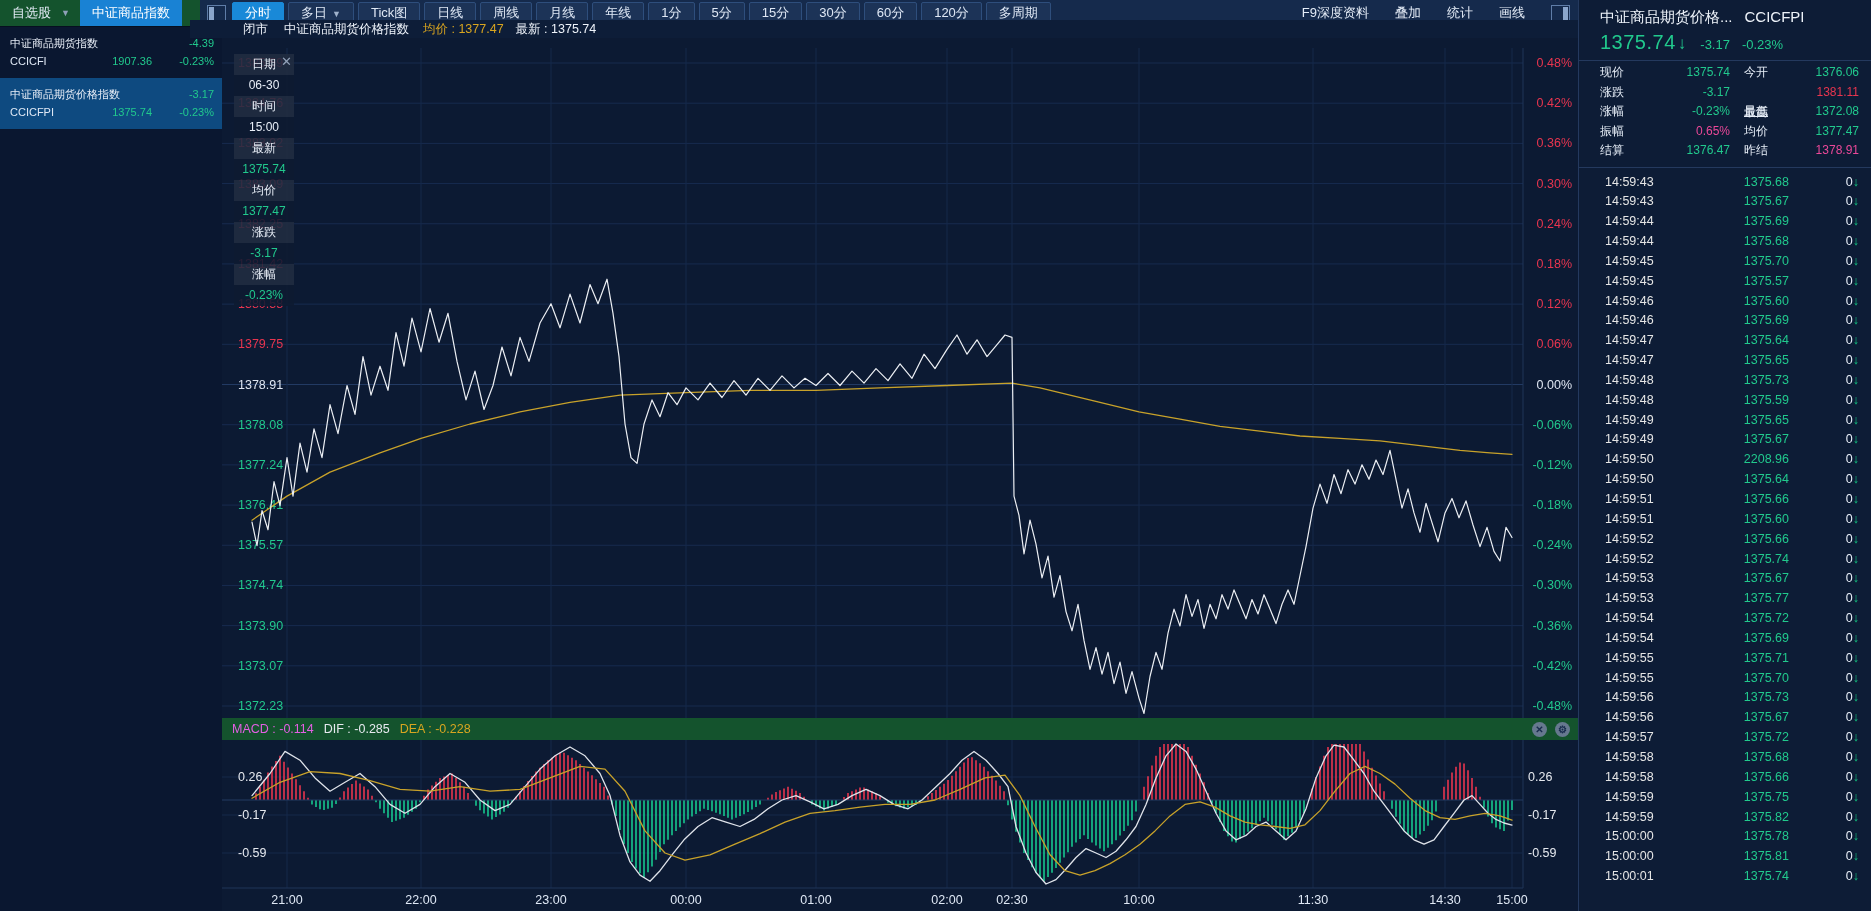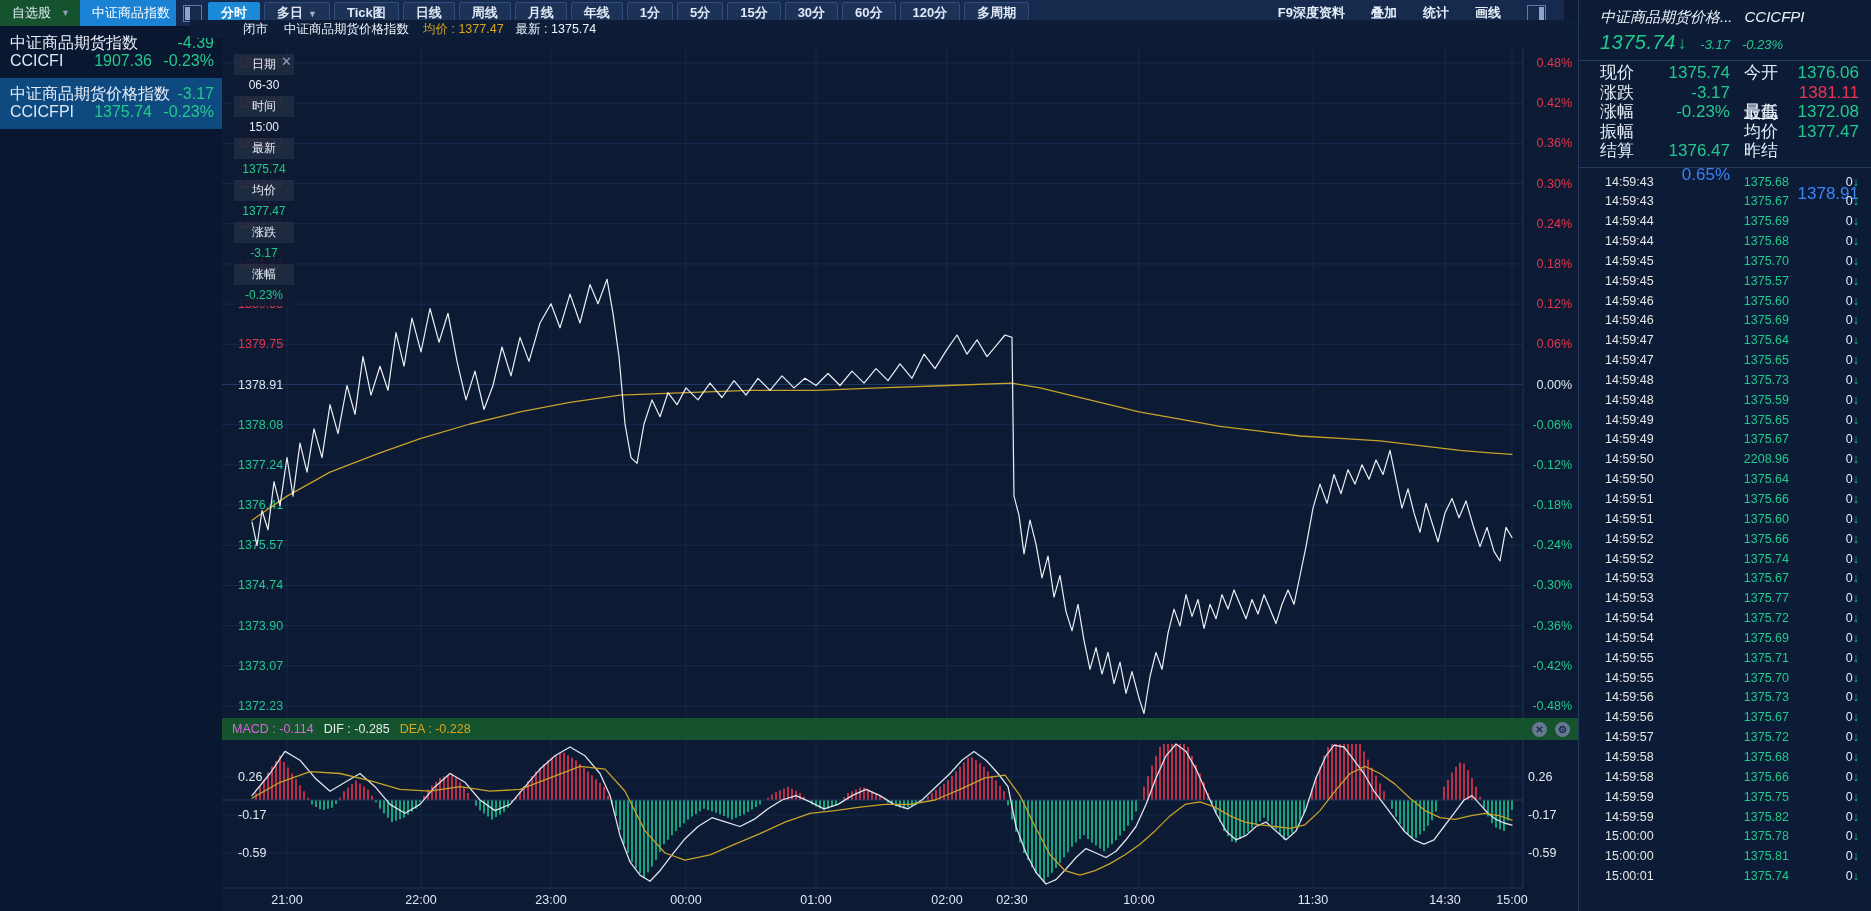--- a/index.html
+++ b/index.html
@@ -9,28 +9,28 @@
     -webkit-font-smoothing:antialiased;color:#dfe8f5;
   }
   
   .left-panel{position:absolute;left:0;top:0;width:222px;height:911px;background:#0a1730;}
   .lp-tabs{height:26px;display:flex;align-items:stretch;background:#14532d;border-bottom:1px solid #060f20;}
   .lp-tab-watch{display:flex;align-items:center;gap:10px;padding:0 10px 0 12px;color:#e4ecf7;font-size:13px;cursor:default;}
   .lp-caret{font-size:9px;color:#8fa0b8;}
   .lp-tab-index{display:flex;align-items:center;padding:0 12px;background:#1982d4;color:#fff;font-size:13px;}
   .stock-row{padding:7px 8px 8px 10px;cursor:default;}
   .stock-row.sel{background:#0e4a80;}
-  .s-line{display:flex;align-items:baseline;font-size:16px;line-height:18px;justify-content:flex-end;}
+  .s-line{display:flex;align-items:baseline;font-size:11px;line-height:18px;justify-content:flex-end;}
   .s-name{flex:1;color:#e9eff8;white-space:nowrap;overflow:hidden;}
   .s-chg{color:#21c98d;margin-left:4px;}
   .s-code{width:78px;color:#dfe8f5;}
   .s-price{flex:1;text-align:right;color:#21c98d;}
   .s-pct{width:62px;text-align:right;color:#21c98d;}
   
-  .toolbar{position:absolute;left:176px;top:0;width:1388px;height:26px;background:#152a4c;display:flex;align-items:center;border-bottom:1px solid #081124;font-weight:bold;}
+  .toolbar{position:absolute;left:200px;top:0;width:1388px;height:26px;background:#152a4c;display:flex;align-items:center;border-bottom:1px solid #081124;}
   .tb-icon{width:17px;height:15px;border:1px solid #5f7da8;margin:0 6px 0 7px;position:relative;background:#152a4c;}
   .tb-icon::after{content:"";position:absolute;left:1px;top:1px;bottom:1px;width:5px;background:#8aa6cc;}
   .tb-btn{height:20px;line-height:20px;padding:0 12px;margin-right:4px;font-size:13px;color:#dfe8f5;background:#1c3357;border:1px solid #2e4e7c;border-radius:2px;white-space:nowrap;cursor:default;}
   .tb-btn.active{background:#1989d8;border-color:#1989d8;color:#fff;}
   .tb-caret{font-size:9px;color:#9fb2cc;margin-left:5px;}
   .tb-right{margin-left:auto;display:flex;align-items:center;gap:26px;padding-right:18px;}
   .tb-link{font-size:13px;color:#e4ecf7;cursor:default;white-space:nowrap;}
   .tb-panel-toggle{width:17px;height:15px;border:1px solid #5f7da8;position:relative;}
   .tb-panel-toggle::after{content:"";position:absolute;right:1px;top:1px;bottom:1px;width:5px;background:#8aa6cc;}
   .statusbar{position:absolute;left:190px;top:20px;width:1388px;height:18px;background:#0d1d38;display:flex;align-items:center;font-size:12.5px;}
@@ -49,40 +49,40 @@
   .mh-ic{width:15px;height:15px;border-radius:50%;background:#66788f;color:#182b4d;font-size:10px;line-height:15px;text-align:center;font-weight:bold;cursor:default;}
   
   .chart-tooltip{position:absolute;left:234px;top:54px;width:60px;background:rgba(14,26,49,0.88);z-index:5;font-size:12px;text-align:center;}
   .ct-close{position:absolute;top:1px;right:2px;color:#93a2b9;font-size:13px;line-height:13px;cursor:default;}
   .ct-row{height:21px;line-height:21px;white-space:nowrap;}
   .ct-label{color:#e9eff8;background:rgba(255,255,255,0.07);}
   .ct-val-w{color:#e9eff8;}
   .ct-val-g{color:#21c98d;}
   
   .right-panel{position:absolute;right:0;top:0;width:293px;height:911px;background:#0d1c36;border-left:1px solid #24395e;box-sizing:border-box;}
-  .rp-head{padding:8px 10px 0 21px;font-style:italic;}
+  .rp-head{padding:8px 10px 0 21px;}
   .rp-title-line{display:flex;align-items:baseline;font-size:15px;color:#eef3fa;white-space:nowrap;}
   .rp-code{margin-left:12px;}
   .rp-price-line{display:flex;align-items:baseline;margin-top:4px;}
   .rp-price{font-size:20px;color:#21c98d;letter-spacing:0.5px;}
   .rp-arrow{font-size:17px;color:#21c98d;font-weight:bold;margin-left:2px;}
   .rp-chg{font-size:13px;color:#21c98d;margin-left:14px;}
   .rp-pct{font-size:13px;color:#21c98d;margin-left:12px;}
   .rp-div{height:1px;background:#24395e;margin:6px 0 2px 0;}
   .quote-grid{padding:0 12px 0 21px;}
-  .q-row{display:grid;grid-template-columns:42px 88px 56px 1fr;height:19.5px;line-height:19.5px;font-size:17px;}
+  .q-row{display:grid;grid-template-columns:42px 88px 56px 1fr;height:19.5px;line-height:19.5px;font-size:12px;}
   .q-l{color:#e6edf7;}
   .q-v{text-align:right;}
   .tick-list{padding:3px 12px 0 26px;}
   .tick-row{display:grid;grid-template-columns:74px 1fr 44px;height:19.85px;line-height:19.85px;font-size:12.5px;cursor:default;}
   .t-time{color:#e5e5e5;}
   .t-price{text-align:right;color:#21c98d;padding-right:26px;}
   .t-vol{text-align:right;color:#e6edf7;}
   .t-vol b{color:#12c07e;font-weight:bold;}
-  .g{color:#21c98d;} .r{color:#e8354f;} .w{color:#3b82f6;margin-top:43px;}
+  .g{color:#21c98d;} .r{color:#e8354f;} .w{color:#ec4899;}
 </style>
 </head>
 <body>
 
 <div class="left-panel">
   <div class="lp-tabs">
     <div class="lp-tab-watch">
       <span>自选股</span>
       <span class="lp-caret">▼</span>
     </div>

